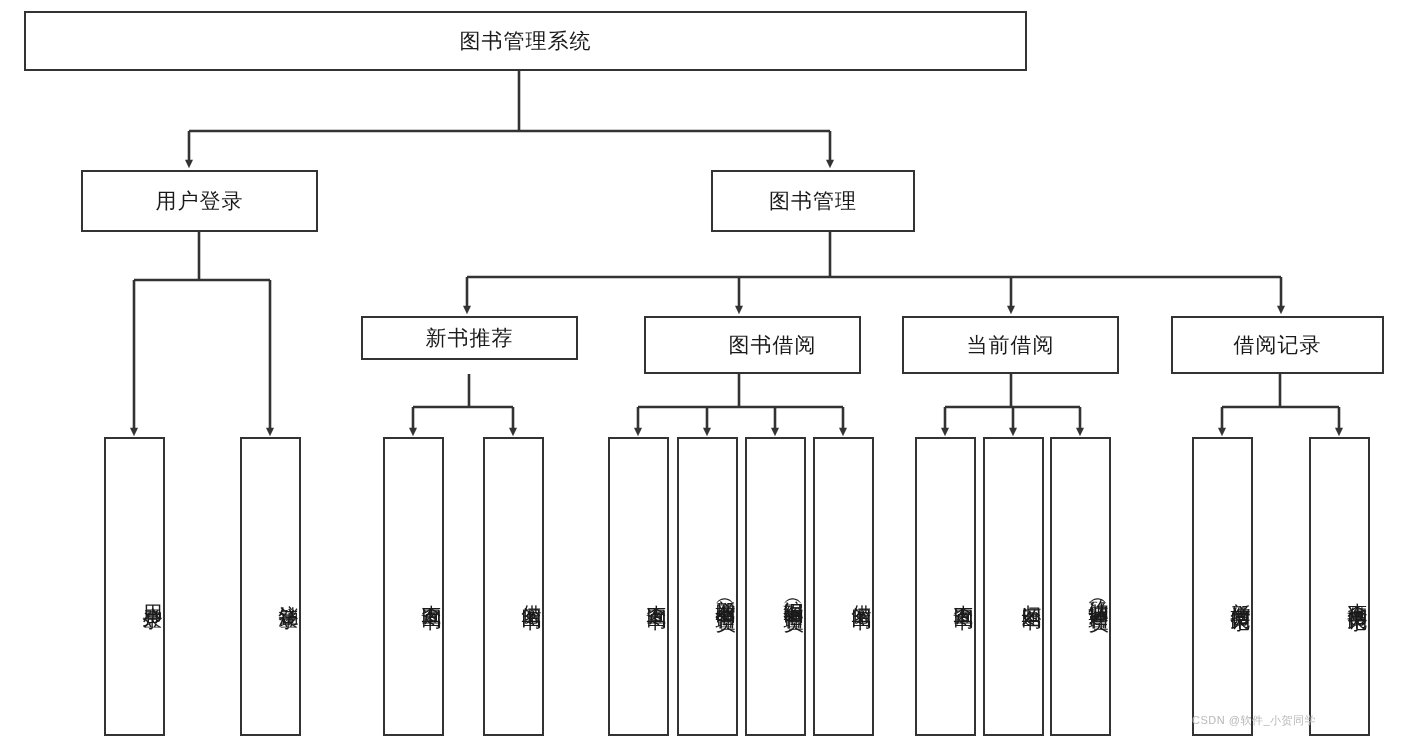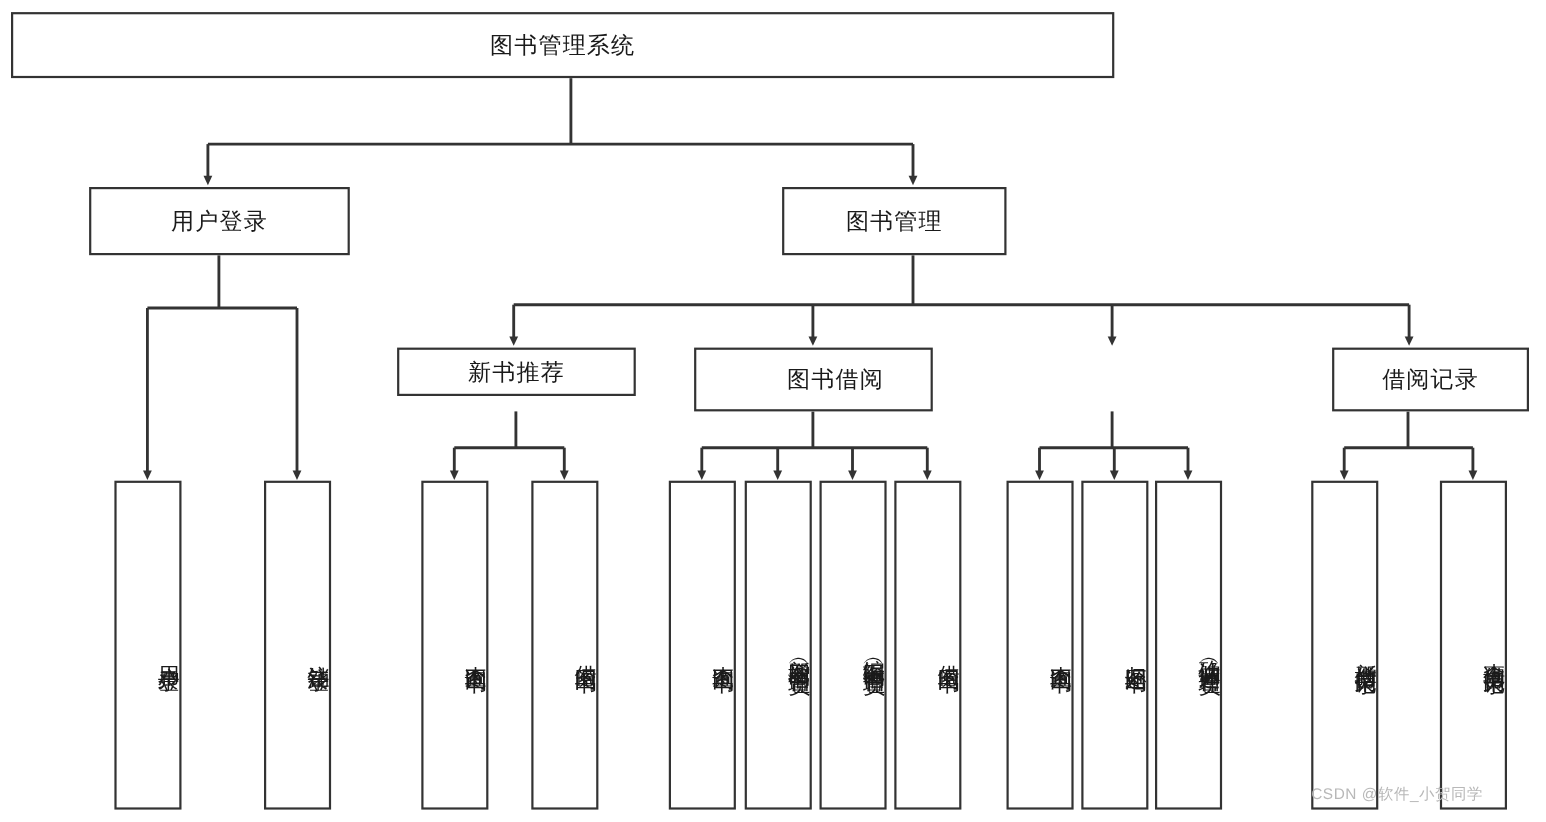--- a/index.html
+++ b/index.html
@@ -51,21 +51,21 @@
     left: 0;
     top: 0;
     width: 1405px;
     height: 747px;
     pointer-events: none;
   }
   .watermark {
     position: absolute;
     left: 1192px;
     top: 713px;
-    font-size: 14px;
+    font-size: 11px;
     color: #b8b8b8;
     white-space: nowrap;
     letter-spacing: 0.5px;
   }
 </style>
 </head>
 <body>
 
 <div id="canvas">
 
@@ -112,38 +112,41 @@
       <path d="M1013,407 L1013,432" marker-end="url(#arrow)"></path>
       <path d="M1080,407 L1080,432" marker-end="url(#arrow)"></path>
 
       <path d="M1280,374 L1280,407"></path>
       <path d="M1222,407 L1339,407"></path>
       <path d="M1222,407 L1222,432" marker-end="url(#arrow)"></path>
       <path d="M1339,407 L1339,432" marker-end="url(#arrow)"></path>
     </g>
   </svg>
 
-  <div class="node horiz" style="left:10px; top:11px; width:1003px; height:60px;text-align:right;">
+  <div class="node horiz" style="left:24px; top:11px; width:1003px; height:60px;text-align:right;">
     <span>图书管理系统</span>
   </div>
 
   <div class="node horiz" style="left:81px; top:170px; width:237px; height:62px;">
     <span>用户登录</span>
   </div>
   <div class="node horiz" style="left:711px; top:170px; width:204px; height:62px;">
     <span>图书管理</span>
   </div>
 
   <div class="node horiz" style="left:361px; top:316px; width:217px; height:44px;">
     <span>新书推荐</span>
   </div>
-  <div class="node horiz" style="left:631px; top:316px; width:217px; height:58px;padding-left:40px;">
+  <div class="node horiz" style="left:644px; top:316px; width:217px; height:58px;padding-left:40px;">
     <span>图书借阅</span>
   </div>
-  <div class="node horiz" style="left:1171px; top:316px; width:179px; height:58px;margin-left:40px;">
+  <div class="node horiz" style="left:902px; top:316px; width:217px; height:58px;">
+    <span>当前借阅</span>
+  </div>
+  <div class="node horiz" style="left:1171px; top:316px; width:213px; height:58px;">
     <span>借阅记录</span>
   </div>
 
   <div class="node vert" style="left:104px; top:437px; width:61px; height:299px;">
     <span>用户登录</span>
   </div>
   <div class="node vert" style="left:240px; top:437px; width:61px; height:299px;">
     <span>注销登录</span>
   </div>
 

